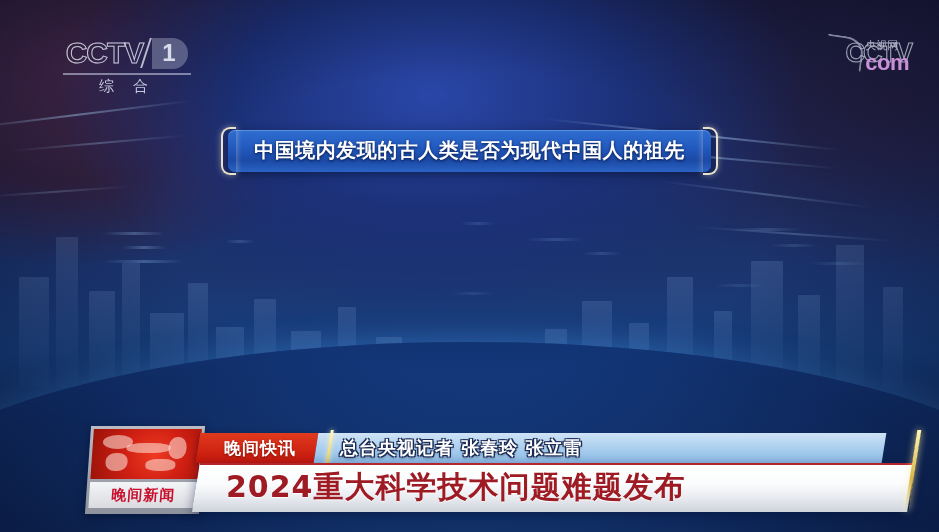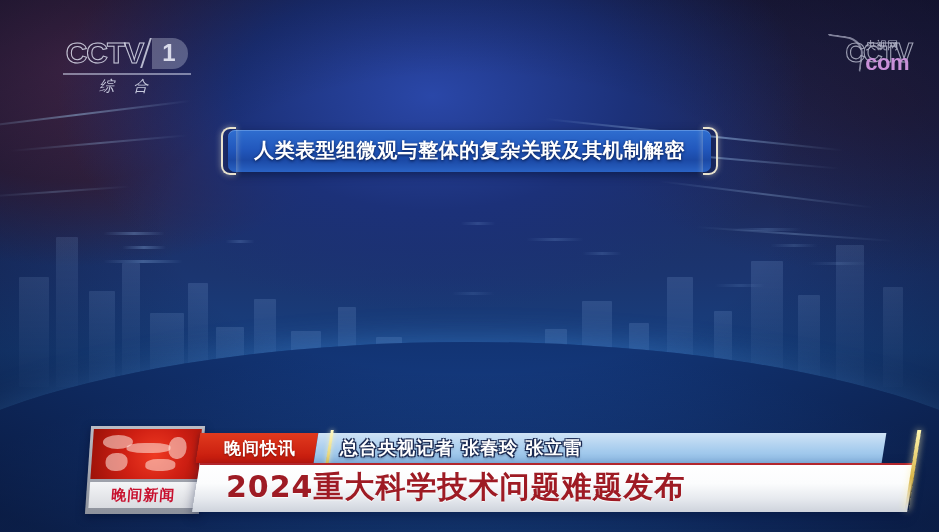--- a/index.html
+++ b/index.html
@@ -108,21 +108,20 @@
     font-size: 24px; font-weight: 700; color: #e9ebf7;
     padding-right: 3px;
   }
   .cctv1-bar {
     width: 128px; height: 2px; margin: 3px auto 2px;
     background: rgba(205,210,232,.6);
   }
   .cctv1-sub {
     font-size: 15px; letter-spacing: 7px; color: #d3d6e8;
     font-family: "DejaVu Sans", sans-serif;
-    font-style: italic;
   }
 
   
   .cctvcom {
     position: absolute;
     right: 28px; top: 40px;
     opacity: .82;
     color: #c9ccdd;
   }
   .cctvcom-main {
@@ -402,21 +401,21 @@
     <div class="cctvcom-main">CCTV</div>
     <div class="cctvcom-right">
       <div class="cctvcom-cn">央视网</div>
       <div class="cctvcom-com">com</div>
     </div>
   </div>
 
 
   <div class="pill-list">
     <div class="pill-wrap">
-      <div class="pill">人类表型组微观与整体的复杂关联及其机制解密</div>
+      <div class="pill">中国境内发现的古人类是否为现代中国人的祖先</div>
     </div>
   </div>
 
   <div class="lower-third">
 
     <div class="en-logo">
       <div class="en-globe">
         <i style="left:10px; top:6px;  width:30px; height:14px;"></i>
         <i style="left:34px; top:14px; width:44px; height:10px; border-radius:40%;"></i>
         <i style="left:14px; top:24px; width:22px; height:18px; border-radius:45%;"></i>

